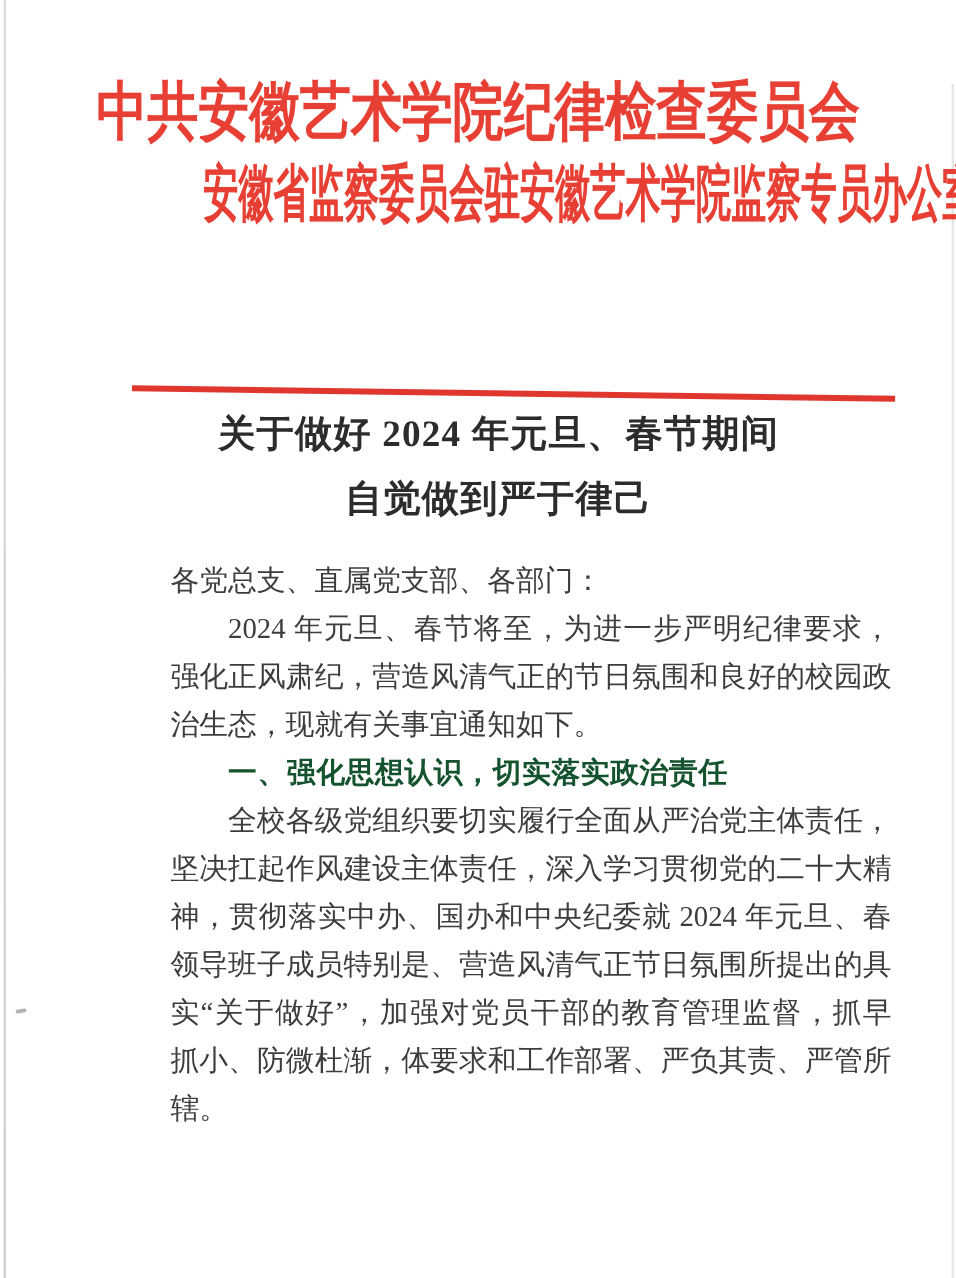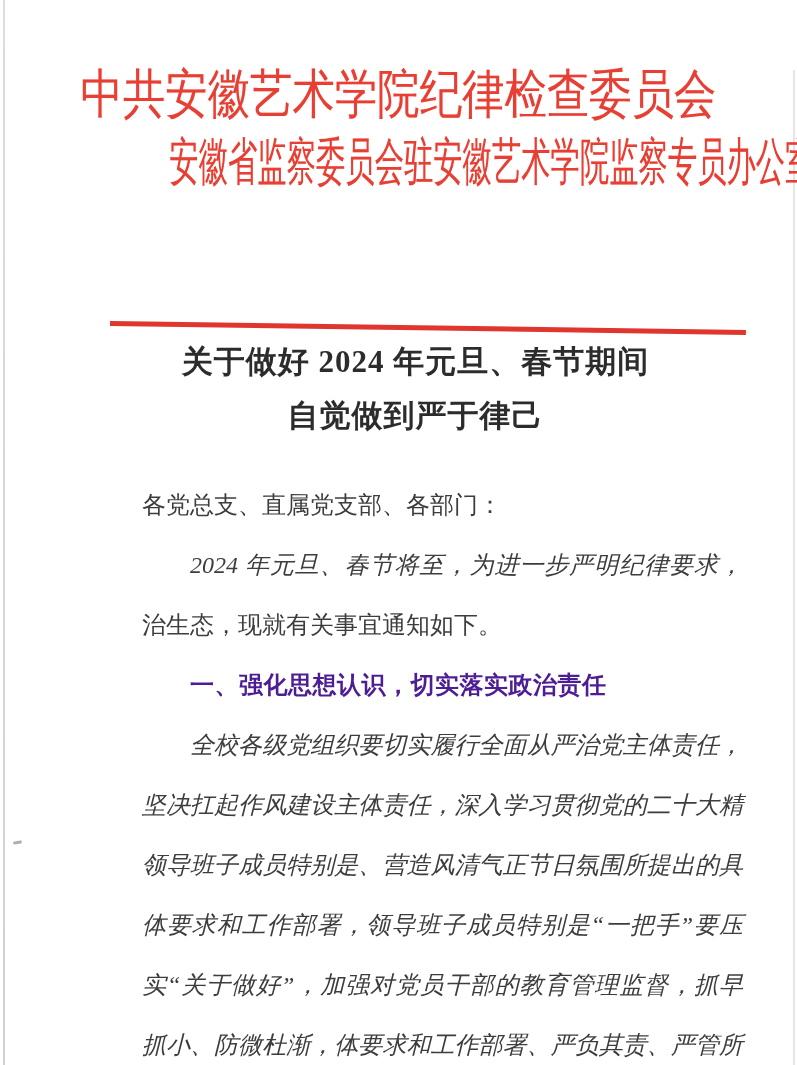--- a/index.html
+++ b/index.html
@@ -27,21 +27,21 @@
   .scan-speck {
     position: absolute; left: 13px; top: 841px; width: 9px; height: 3px;
     background: #8f8f8f; border-radius: 2px; transform: rotate(-10deg); opacity: .7;
   }
 
   
   .letterhead {
     position: absolute; top: 64px; left: 0; width: 797px;
     text-align: center;
     color: var(--header-red, #e73f33);
-    font-weight: 400;
+    font-weight: 700;
   }
   .lh1 {
     font-size: 53px; line-height: 1.15; white-space: nowrap;
     transform: scaleX(0.80); transform-origin: 50% 50%;
     text-shadow: 0 0 1px rgba(231, 63, 51, .35);
   }
   .lh2 {
     font-size: 51px; line-height: 1.15; white-space: nowrap; margin-top: 8px;
     transform: scaleX(0.575); transform-origin: 50% 50%;
     text-shadow: 0 0 1px rgba(231, 63, 51, .35);
@@ -62,26 +62,26 @@
     line-height: 54px; color: var(--title-black, #2c2c2c);
   }
   .doc-title span { display: block; }
 
   
   .body-block {
     position: absolute; left: 142px; top: 465px; width: 601px;
     font-size: 24px; line-height: 40px;
     color: var(--body-gray, #3d3d3d);
   }
-  .ln { white-space: normal; margin-top: 20px; }
+  .ln { white-space: normal; }
   .ind { text-indent: 48px; }
-  .jl { text-align: justify; text-align-last: justify; font-style: italic; }
+  .jl { text-align: justify; text-align-last: justify; }
   .hd {
     font-family: "Liberation Sans", "DejaVu Sans", sans-serif;
-    font-weight: 700; color: #4c1d95; letter-spacing: .5px;
+    font-weight: 700; color: #14532d; letter-spacing: .5px;
   }
 </style>
 </head>
 <body>
 
 <div class="page">
 
   <div class="scan-edge-left"></div>
   <div class="scan-edge-right"></div>
   <div class="scan-speck"></div>
@@ -94,24 +94,25 @@
   <div class="red-rule"></div>
 
   <h1 class="doc-title">
     <span>关于做好 2024 年元旦、春节期间</span>
     <span>自觉做到严于律己</span>
   </h1>
 
   <main class="body-block">
     <div class="ln">各党总支、直属党支部、各部门：</div>
     <div class="ln ind jl">2024 年元旦、春节将至，为进一步严明纪律要求，</div>
+    <div class="ln jl">强化正风肃纪，营造风清气正的节日氛围和良好的校园政</div>
     <div class="ln">治生态，现就有关事宜通知如下。</div>
     <div class="ln ind hd">一、强化思想认识，切实落实政治责任</div>
     <div class="ln ind jl">全校各级党组织要切实履行全面从严治党主体责任，</div>
     <div class="ln jl">坚决扛起作风建设主体责任，深入学习贯彻党的二十大精</div>
+    <div class="ln jl">神，贯彻落实中办、国办和中央纪委就 2024 年元旦、春</div>
     <div class="ln jl">领导班子成员特别是、营造风清气正节日氛围所提出的具</div>
-    <div class="ln jl">体要求和工作部署，领导班子成员特别是“一把手”要压</div>
     <div class="ln jl">实“关于做好”，加强对党员干部的教育管理监督，抓早</div>
     <div class="ln jl">抓小、防微杜渐，体要求和工作部署、严负其责、严管所</div>
     <div class="ln">辖。</div>
   </main>
 
 </div>
 
 </body></html>

